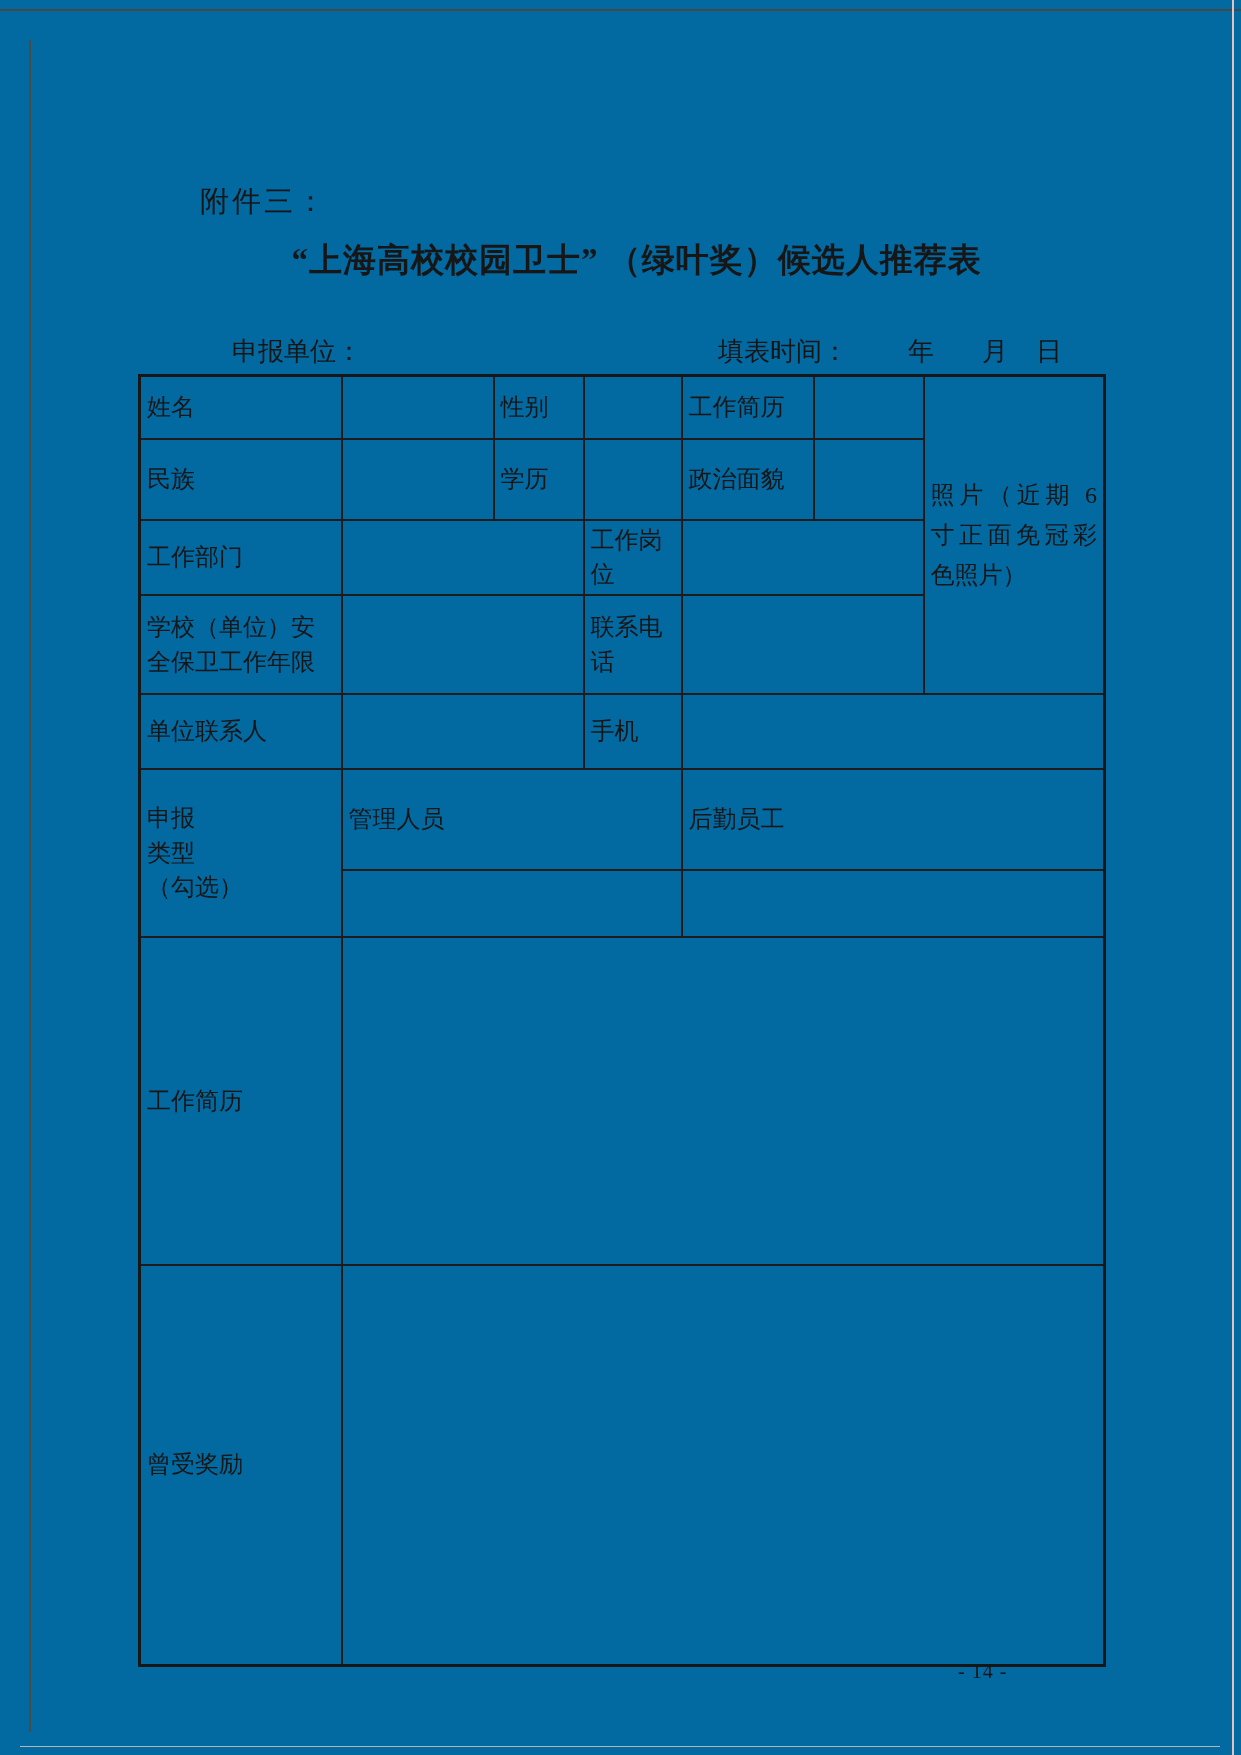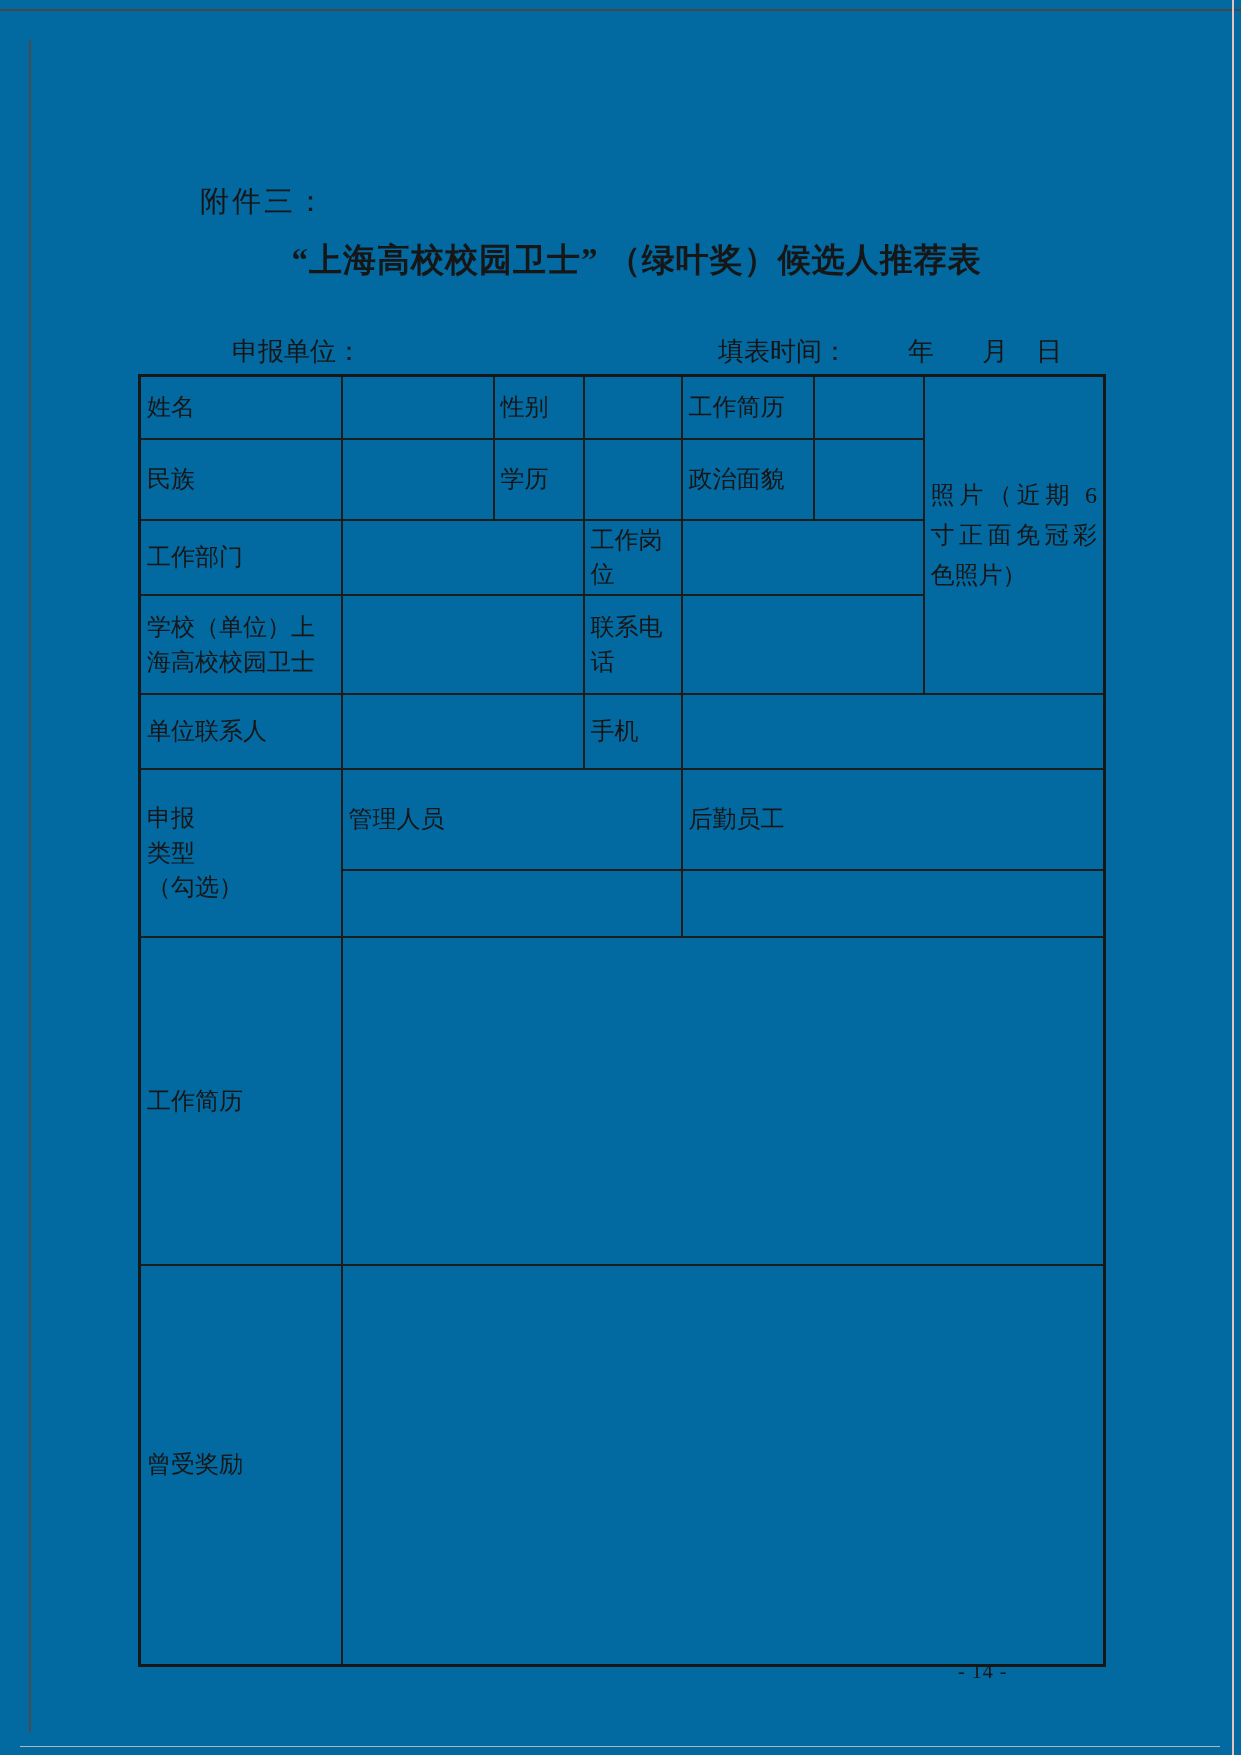--- a/index.html
+++ b/index.html
@@ -106,21 +106,21 @@
         <td class="lbl">政治面貌</td>
         <td class="val"></td>
       </tr>
       <tr style="height:64px">
         <td class="lbl">工作部门</td>
         <td class="val" colspan="2"></td>
         <td class="lbl">工作岗位</td>
         <td class="val" colspan="2"></td>
       </tr>
       <tr style="height:99px">
-        <td class="lbl">学校（单位）上海高校校园卫士</td>
+        <td class="lbl">学校（单位）安全保卫工作年限</td>
         <td class="val" colspan="2"></td>
         <td class="lbl">联系电话</td>
         <td class="val" colspan="2"></td>
       </tr>
       <tr style="height:75px">
         <td class="lbl">单位联系人</td>
         <td class="val" colspan="2"></td>
         <td class="lbl">手机</td>
         <td class="val" colspan="3"></td>
       </tr>

